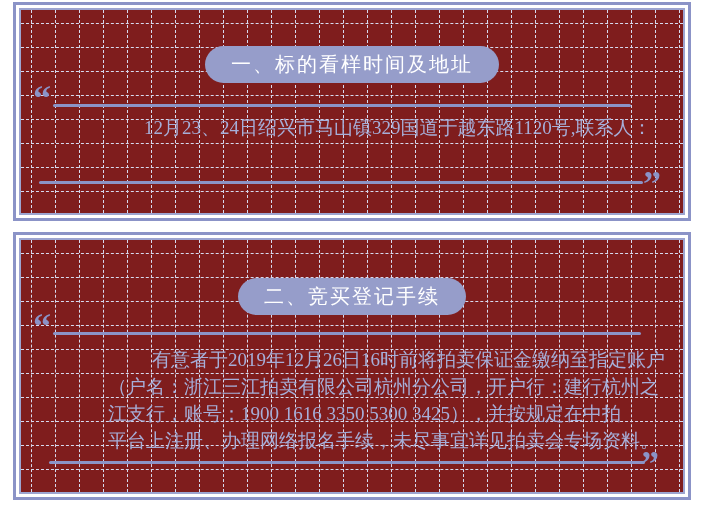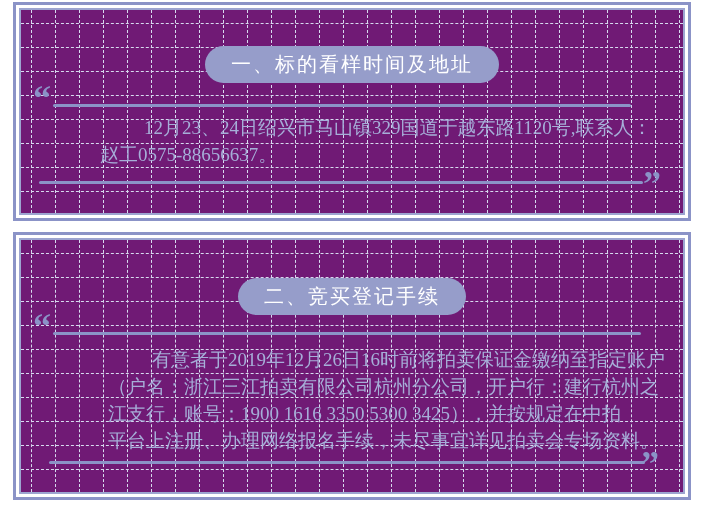--- a/index.html
+++ b/index.html
@@ -17,21 +17,21 @@
     font-family:"Liberation Serif","DejaVu Serif",serif;
   }
   .panel{
     position:absolute;left:13px;width:678px;
     border:3px solid var(--accent);
     padding:3px;background:#ffffff;
   }
   .panel-inner{
     position:relative;width:100%;height:100%;
     border:2px solid var(--inner-border);
-    overflow:hidden;background:#701a75;
+    overflow:hidden;background:#7f1d1d;
   }
   .gridline-h{position:absolute;left:0;right:0;height:0;border-top:1px dashed var(--grid-line);z-index:0;pointer-events:none;}
   .gridline-v{position:absolute;top:0;bottom:0;width:0;border-left:1px dashed var(--grid-line);z-index:0;pointer-events:none;}
   .badge{
     position:absolute;left:50%;transform:translateX(-50%);
     height:37px;line-height:37px;padding:0 26px;border-radius:19px;
     background:var(--badge-bg);color:var(--badge-text);
     font-size:20px;letter-spacing:2px;white-space:nowrap;z-index:2;
   }
   .q{
@@ -91,21 +91,20 @@
       <div class="gridline-h" style="top: 61px;"></div>
       <div class="gridline-h" style="top: 37px;"></div>
       <div class="gridline-h" style="top: 13px;"></div>
     <div class="badge" style="top:36px;">
       <span>一、标的看样时间及地址</span>
     </div>
     <span class="q" style="left:12px;top:70px;">“</span>
     <div class="rule" style="left:32px;top:94px;width:578px;"></div>
     <div class="body-block" style="left:36px;top:104px;width:600px;">
       <div class="line indent">12月23、24日绍兴市马山镇329国道于越东路1120号,联系人：</div>
-      <div class="line">赵工0575-88656637。</div>
     </div>
     <div class="rule" style="left:18px;top:171px;width:604px;"></div>
     <span class="q" style="left:622px;top:156px;">”</span>
   </div>
 </section>
 
 <section class="panel" style="top:232px;height:268px;">
   <div class="panel-inner grid">
       <div class="gridline-v" style="left: 658px;"></div>
       <div class="gridline-v" style="left: 634px;"></div>

